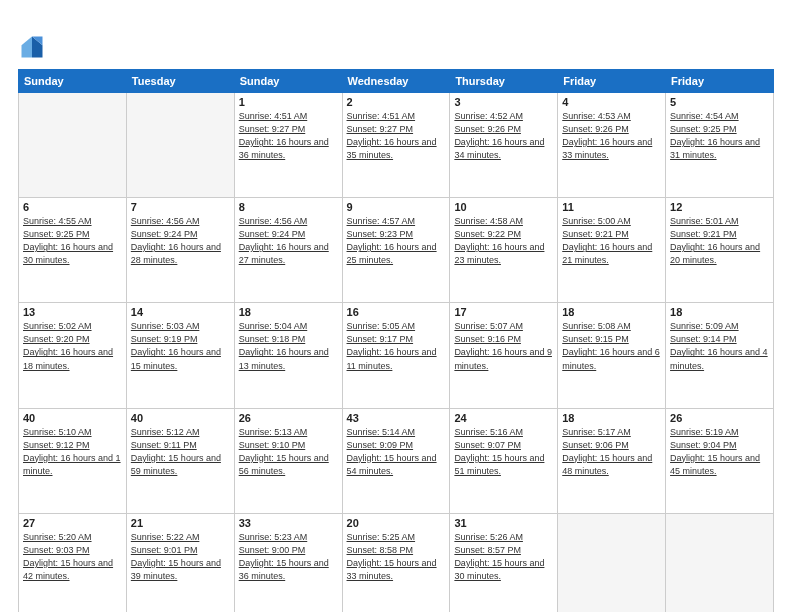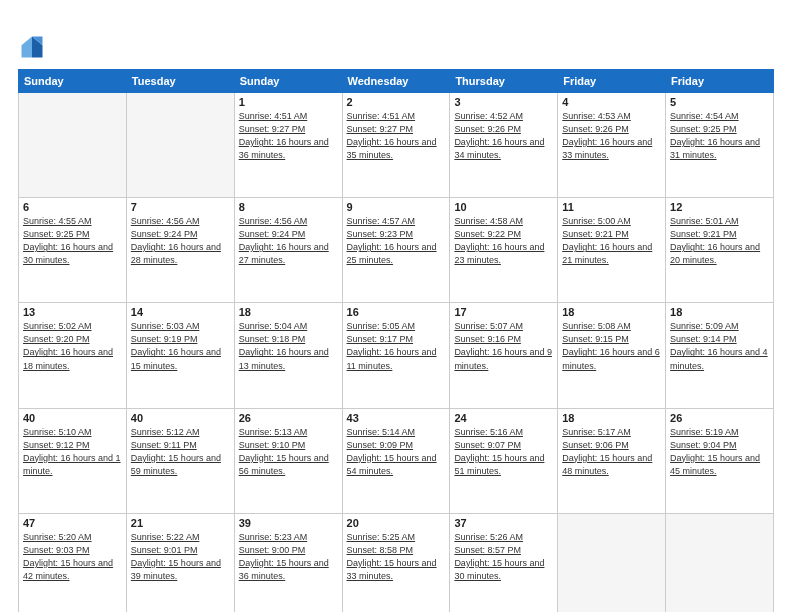--- a/index.html
+++ b/index.html
@@ -237,37 +237,37 @@
             <div class="day-number">18</div>
             <div class="day-info">Sunrise: 5:17 AM<br>Sunset: 9:06 PM<br>Daylight: 15 hours and 48 minutes.</div>
           </td>
           <td>
             <div class="day-number">26</div>
             <div class="day-info">Sunrise: 5:19 AM<br>Sunset: 9:04 PM<br>Daylight: 15 hours and 45 minutes.</div>
           </td>
         </tr>
         <tr>
           <td>
-            <div class="day-number">47</div>
+            <div class="day-number">27</div>
             <div class="day-info">Sunrise: 5:20 AM<br>Sunset: 9:03 PM<br>Daylight: 15 hours and 42 minutes.</div>
           </td>
           <td>
             <div class="day-number">21</div>
             <div class="day-info">Sunrise: 5:22 AM<br>Sunset: 9:01 PM<br>Daylight: 15 hours and 39 minutes.</div>
           </td>
           <td>
-            <div class="day-number">39</div>
+            <div class="day-number">33</div>
             <div class="day-info">Sunrise: 5:23 AM<br>Sunset: 9:00 PM<br>Daylight: 15 hours and 36 minutes.</div>
           </td>
           <td>
             <div class="day-number">20</div>
             <div class="day-info">Sunrise: 5:25 AM<br>Sunset: 8:58 PM<br>Daylight: 15 hours and 33 minutes.</div>
           </td>
           <td>
-            <div class="day-number">37</div>
+            <div class="day-number">31</div>
             <div class="day-info">Sunrise: 5:26 AM<br>Sunset: 8:57 PM<br>Daylight: 15 hours and 30 minutes.</div>
           </td>
           <td class="empty"></td>
           <td class="empty"></td>
         </tr>
       </tbody>
   </table>
 </div>
 
 </body></html>

